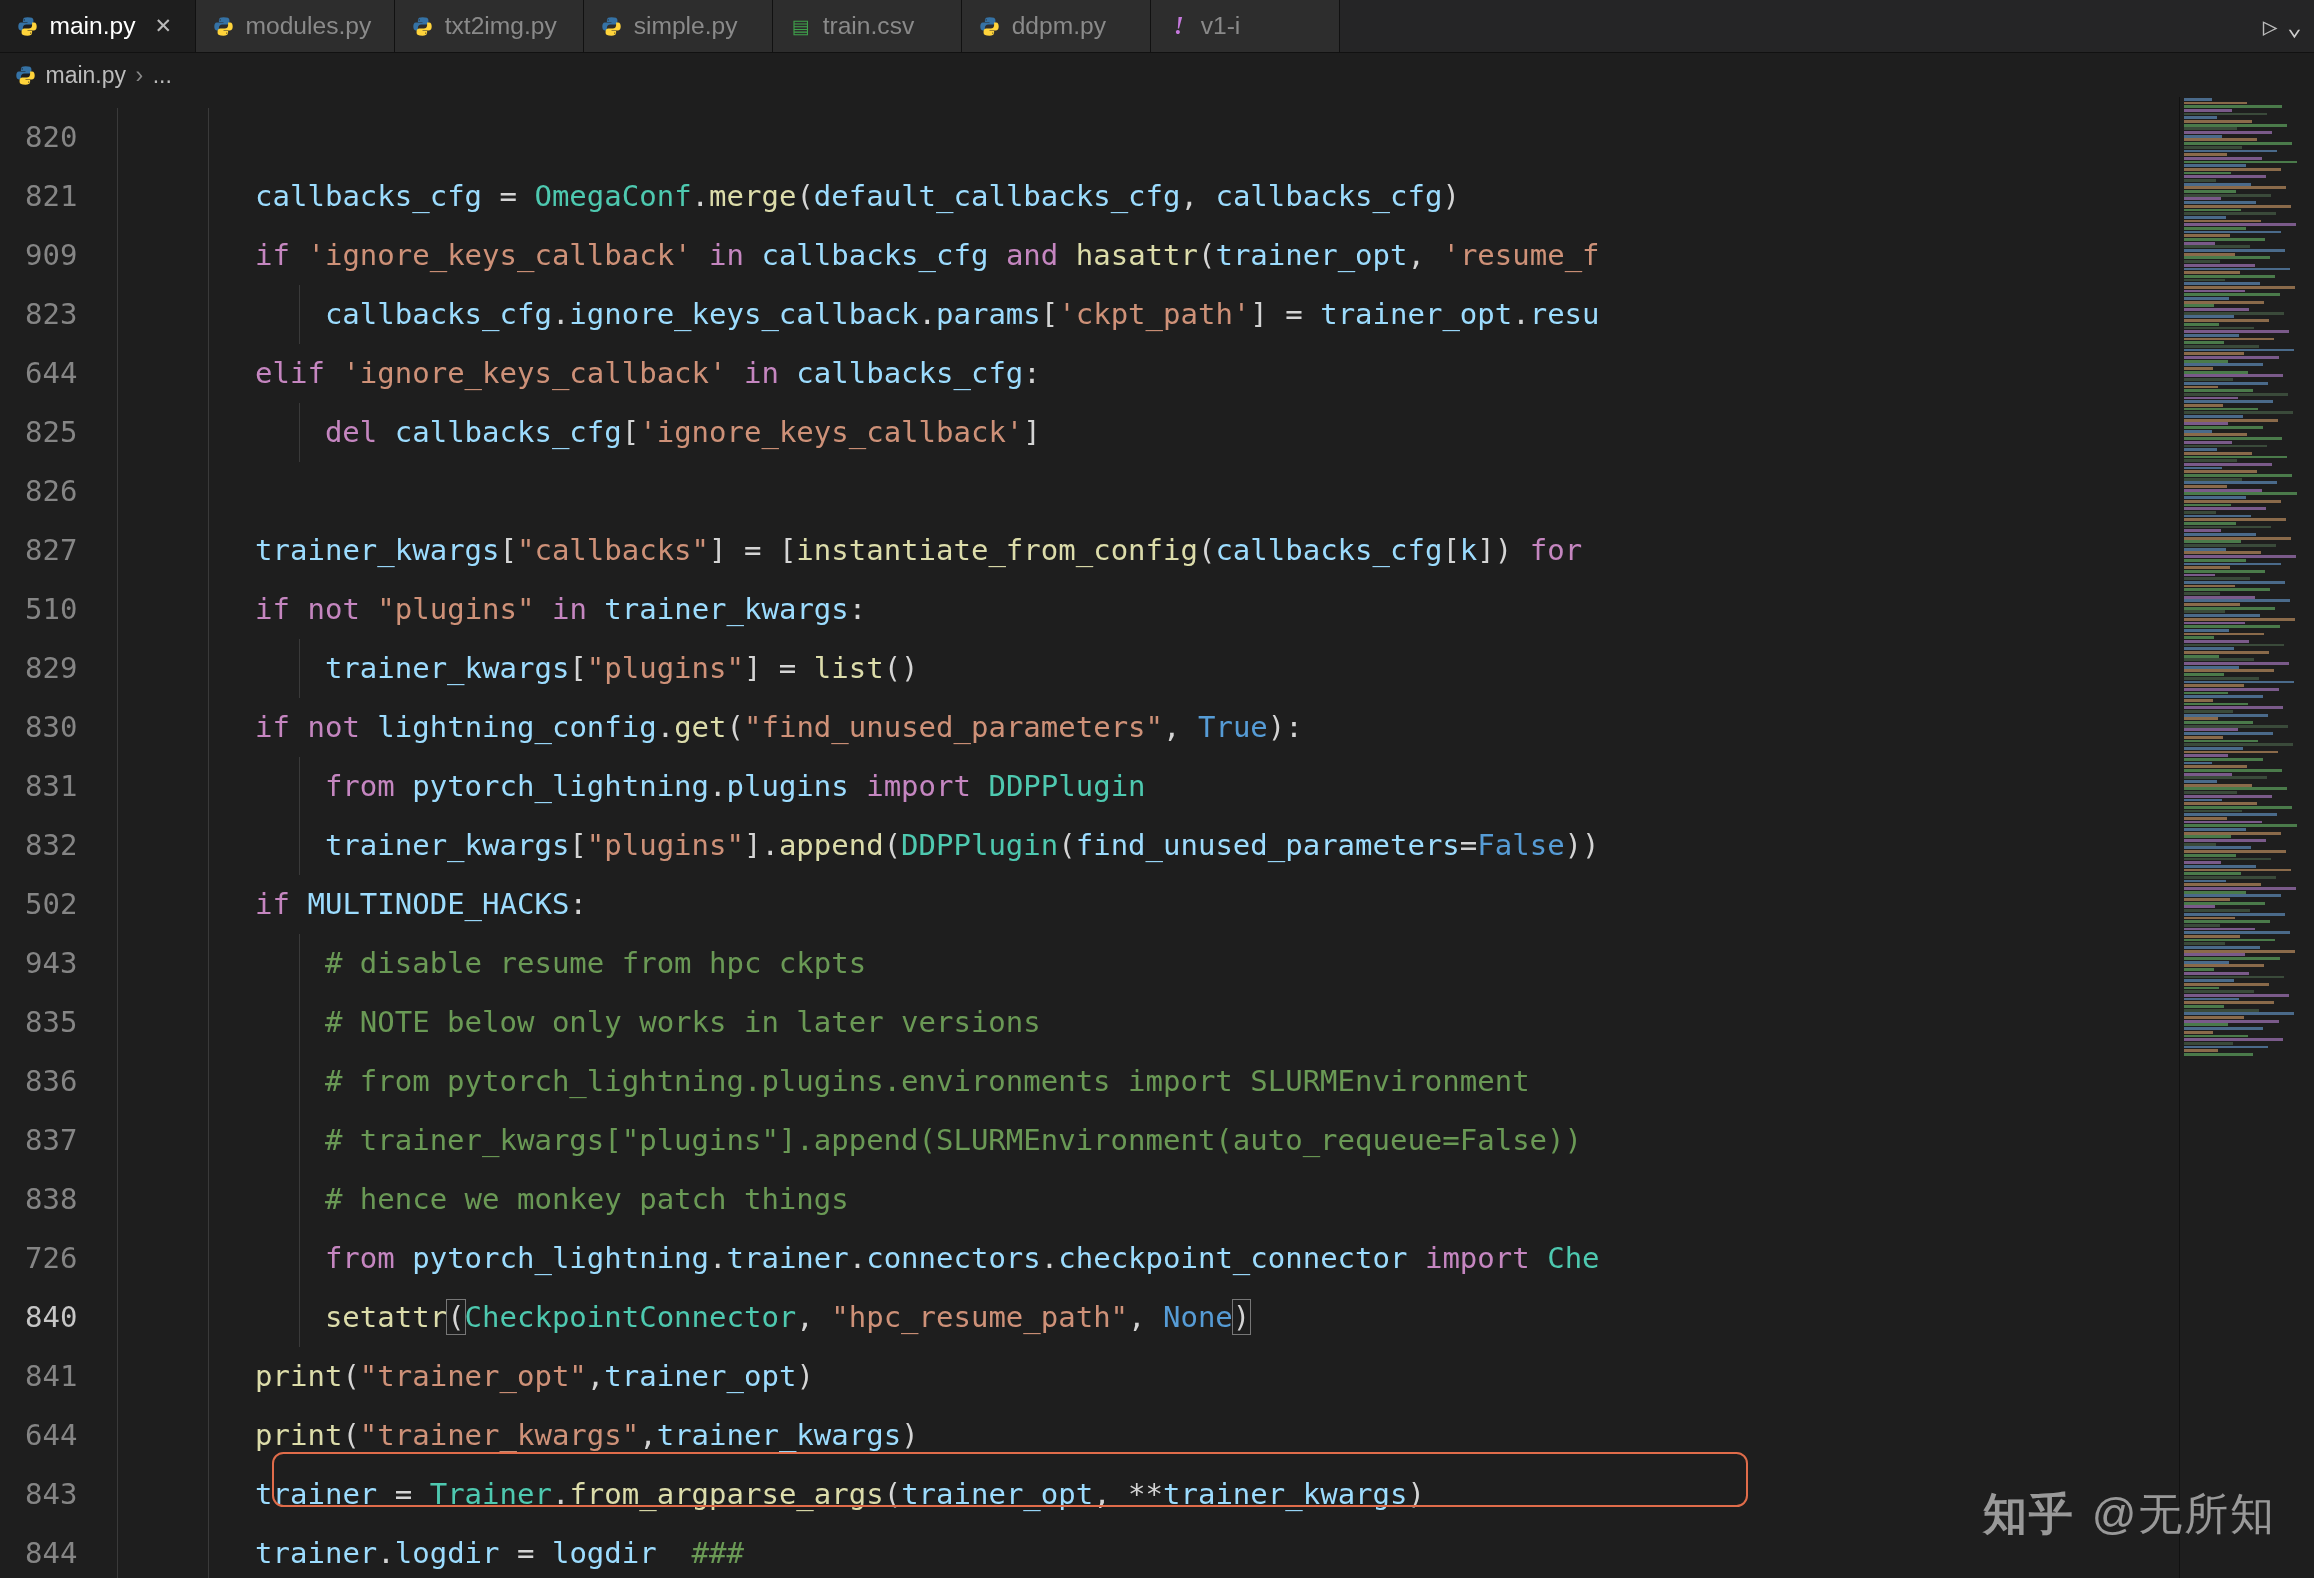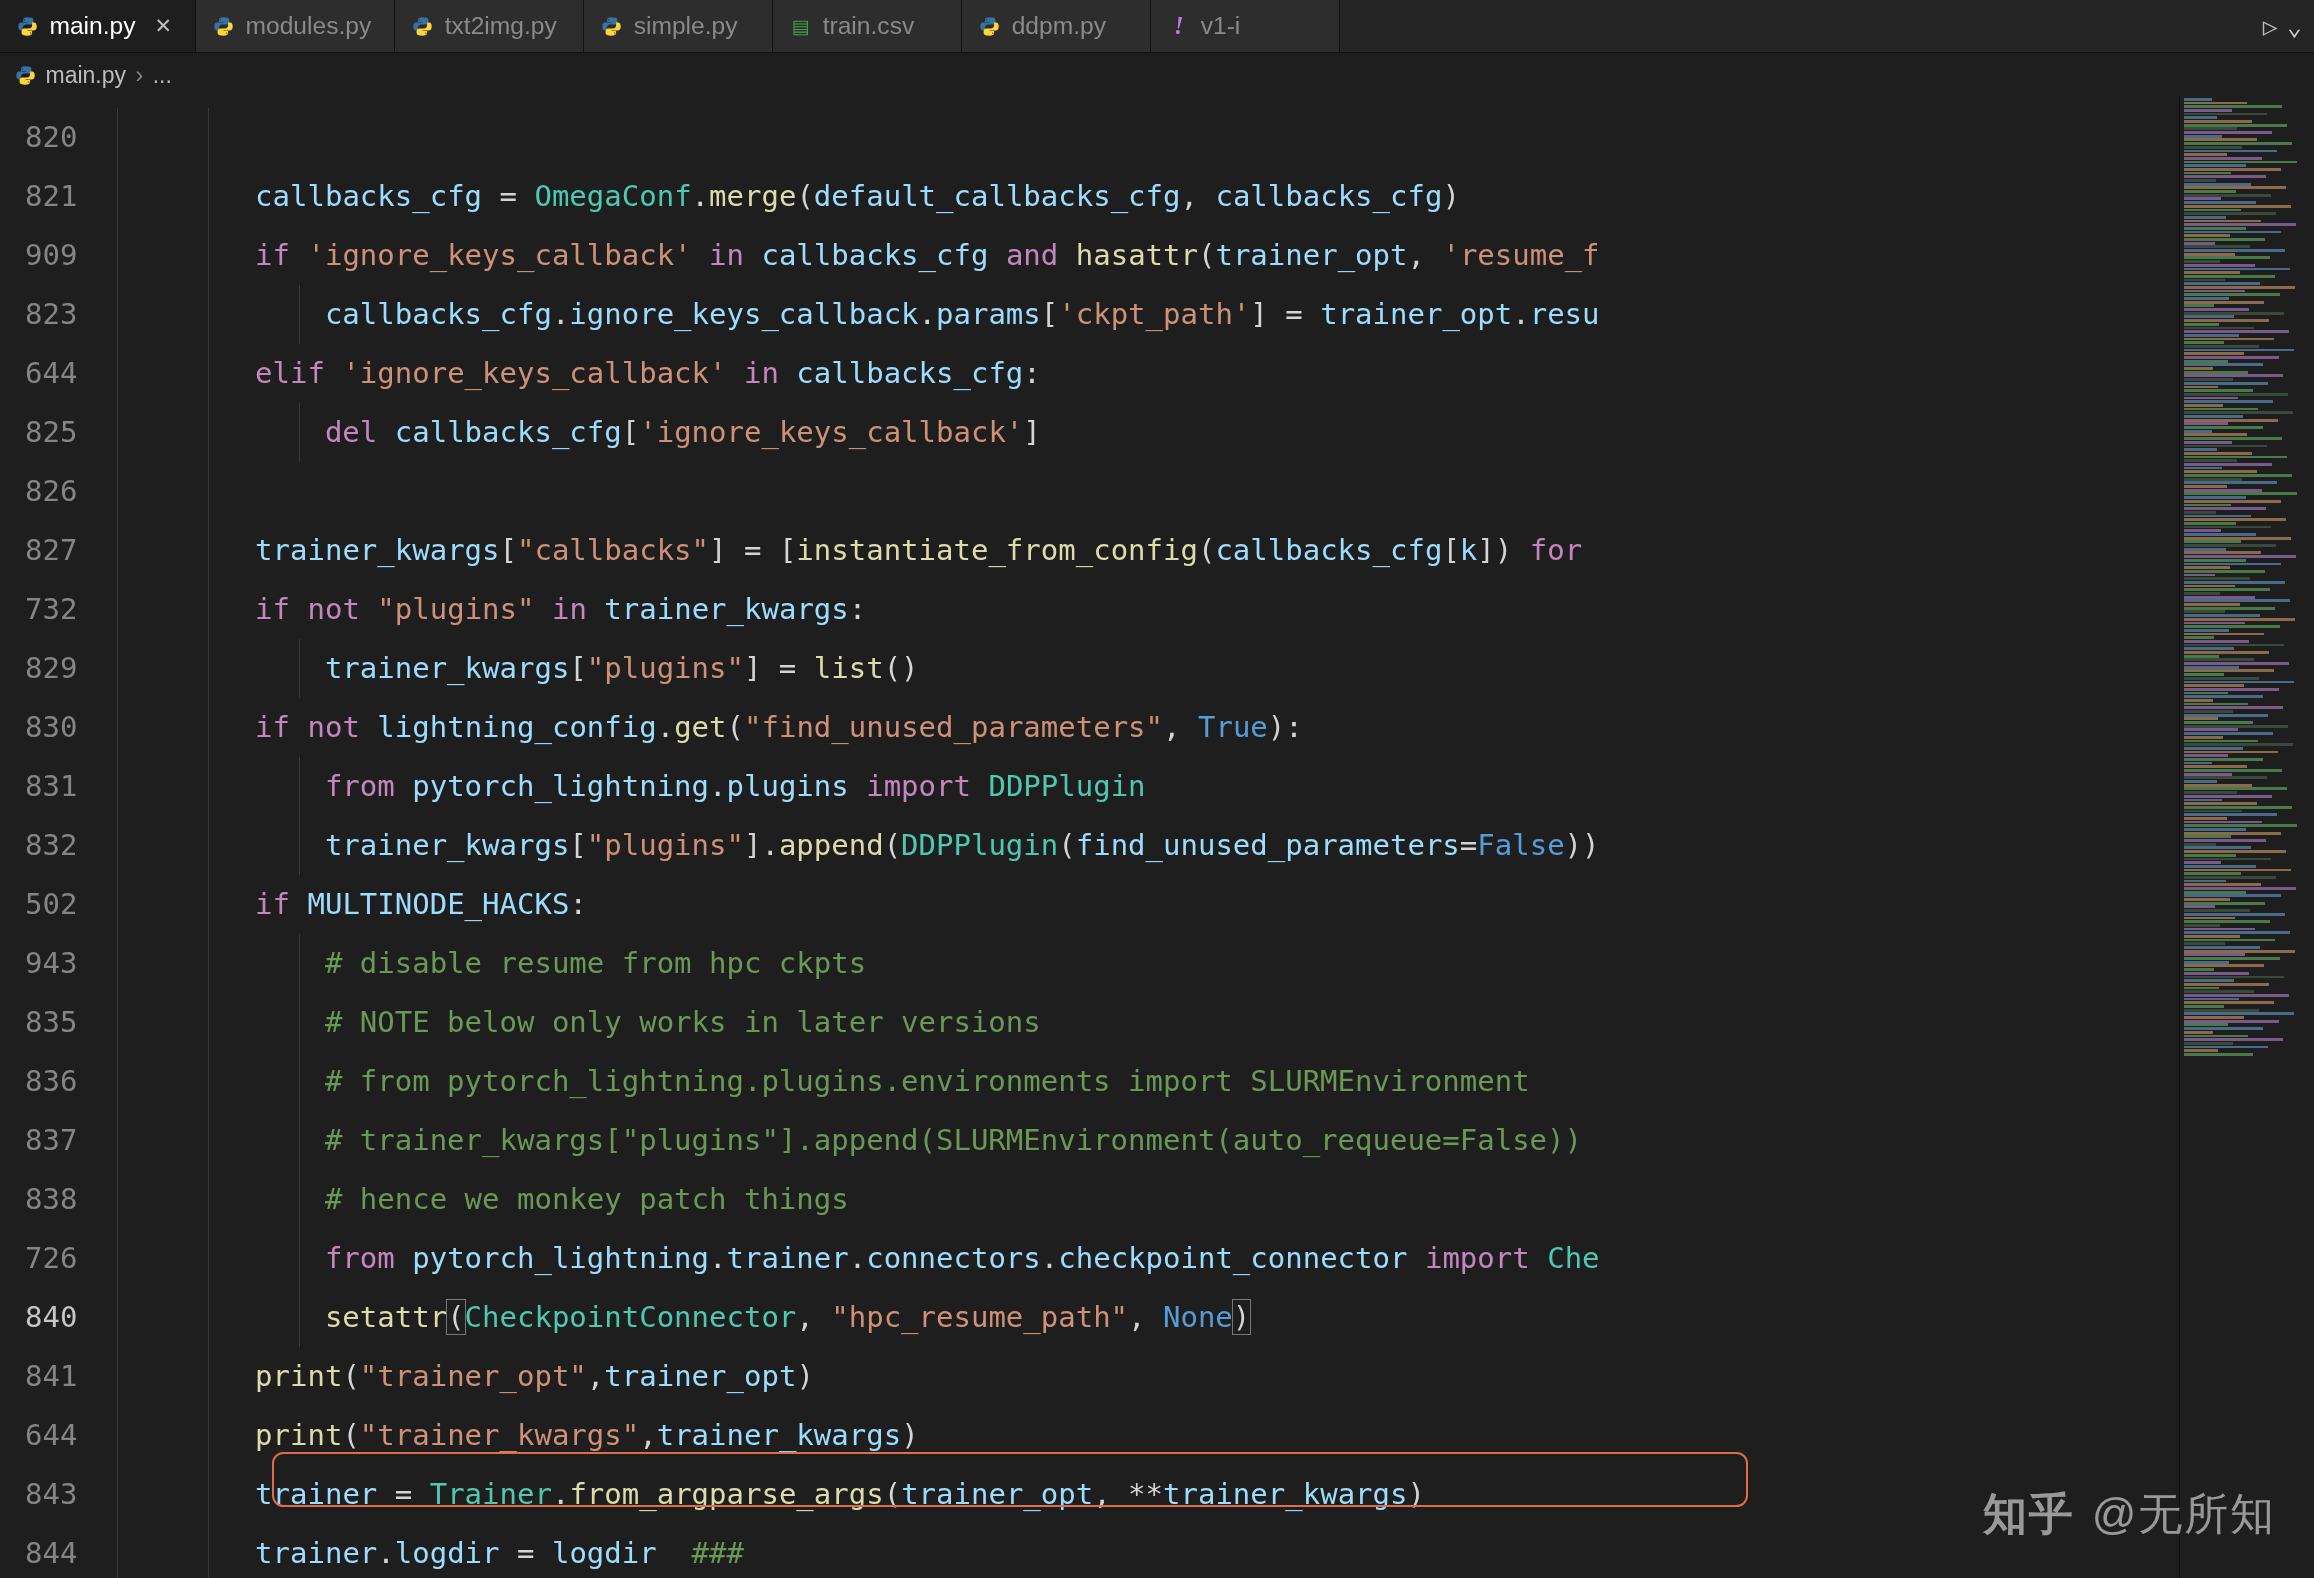--- a/index.html
+++ b/index.html
@@ -265,21 +265,21 @@
   <div class="editor-row">
     <div class="gutter" id="gutter">
         <span class="ln">820</span>
         <span class="ln">821</span>
         <span class="ln">909</span>
         <span class="ln">823</span>
         <span class="ln">644</span>
         <span class="ln">825</span>
         <span class="ln">826</span>
         <span class="ln">827</span>
-        <span class="ln">732</span>
+        <span class="ln">510</span>
         <span class="ln">829</span>
         <span class="ln">830</span>
         <span class="ln">831</span>
         <span class="ln">832</span>
         <span class="ln">502</span>
         <span class="ln">943</span>
         <span class="ln">835</span>
         <span class="ln">836</span>
         <span class="ln">837</span>
         <span class="ln">838</span>

